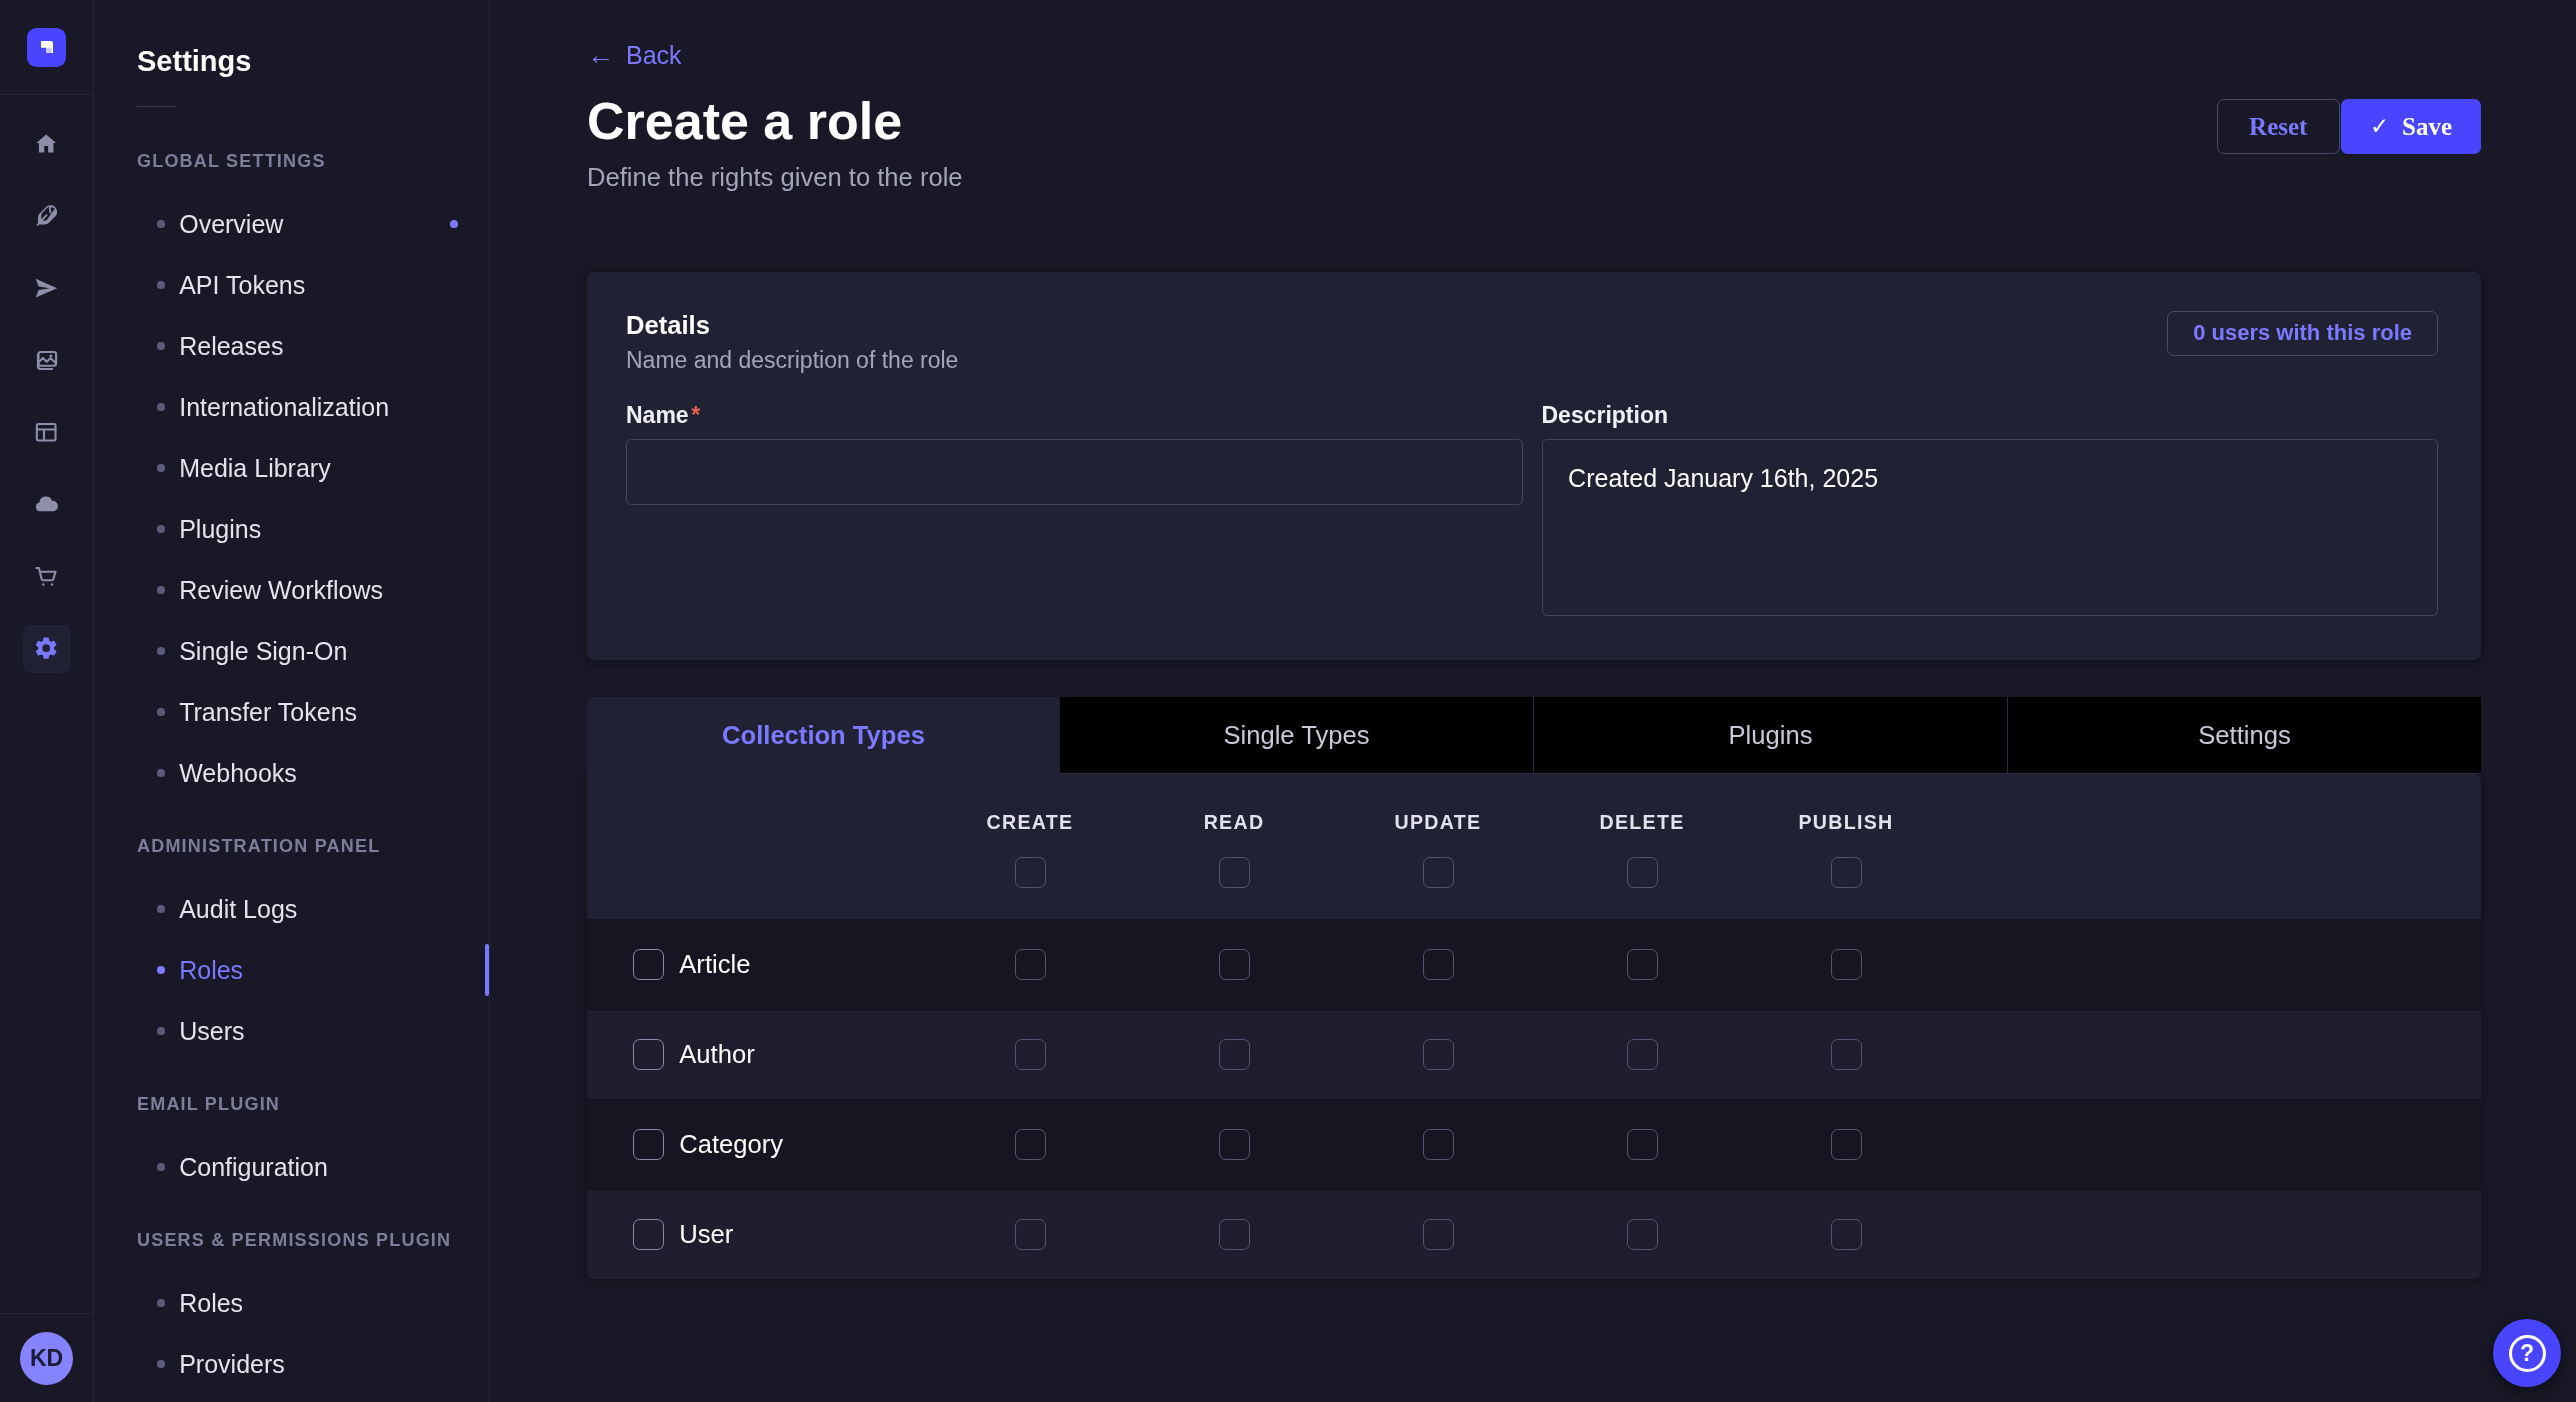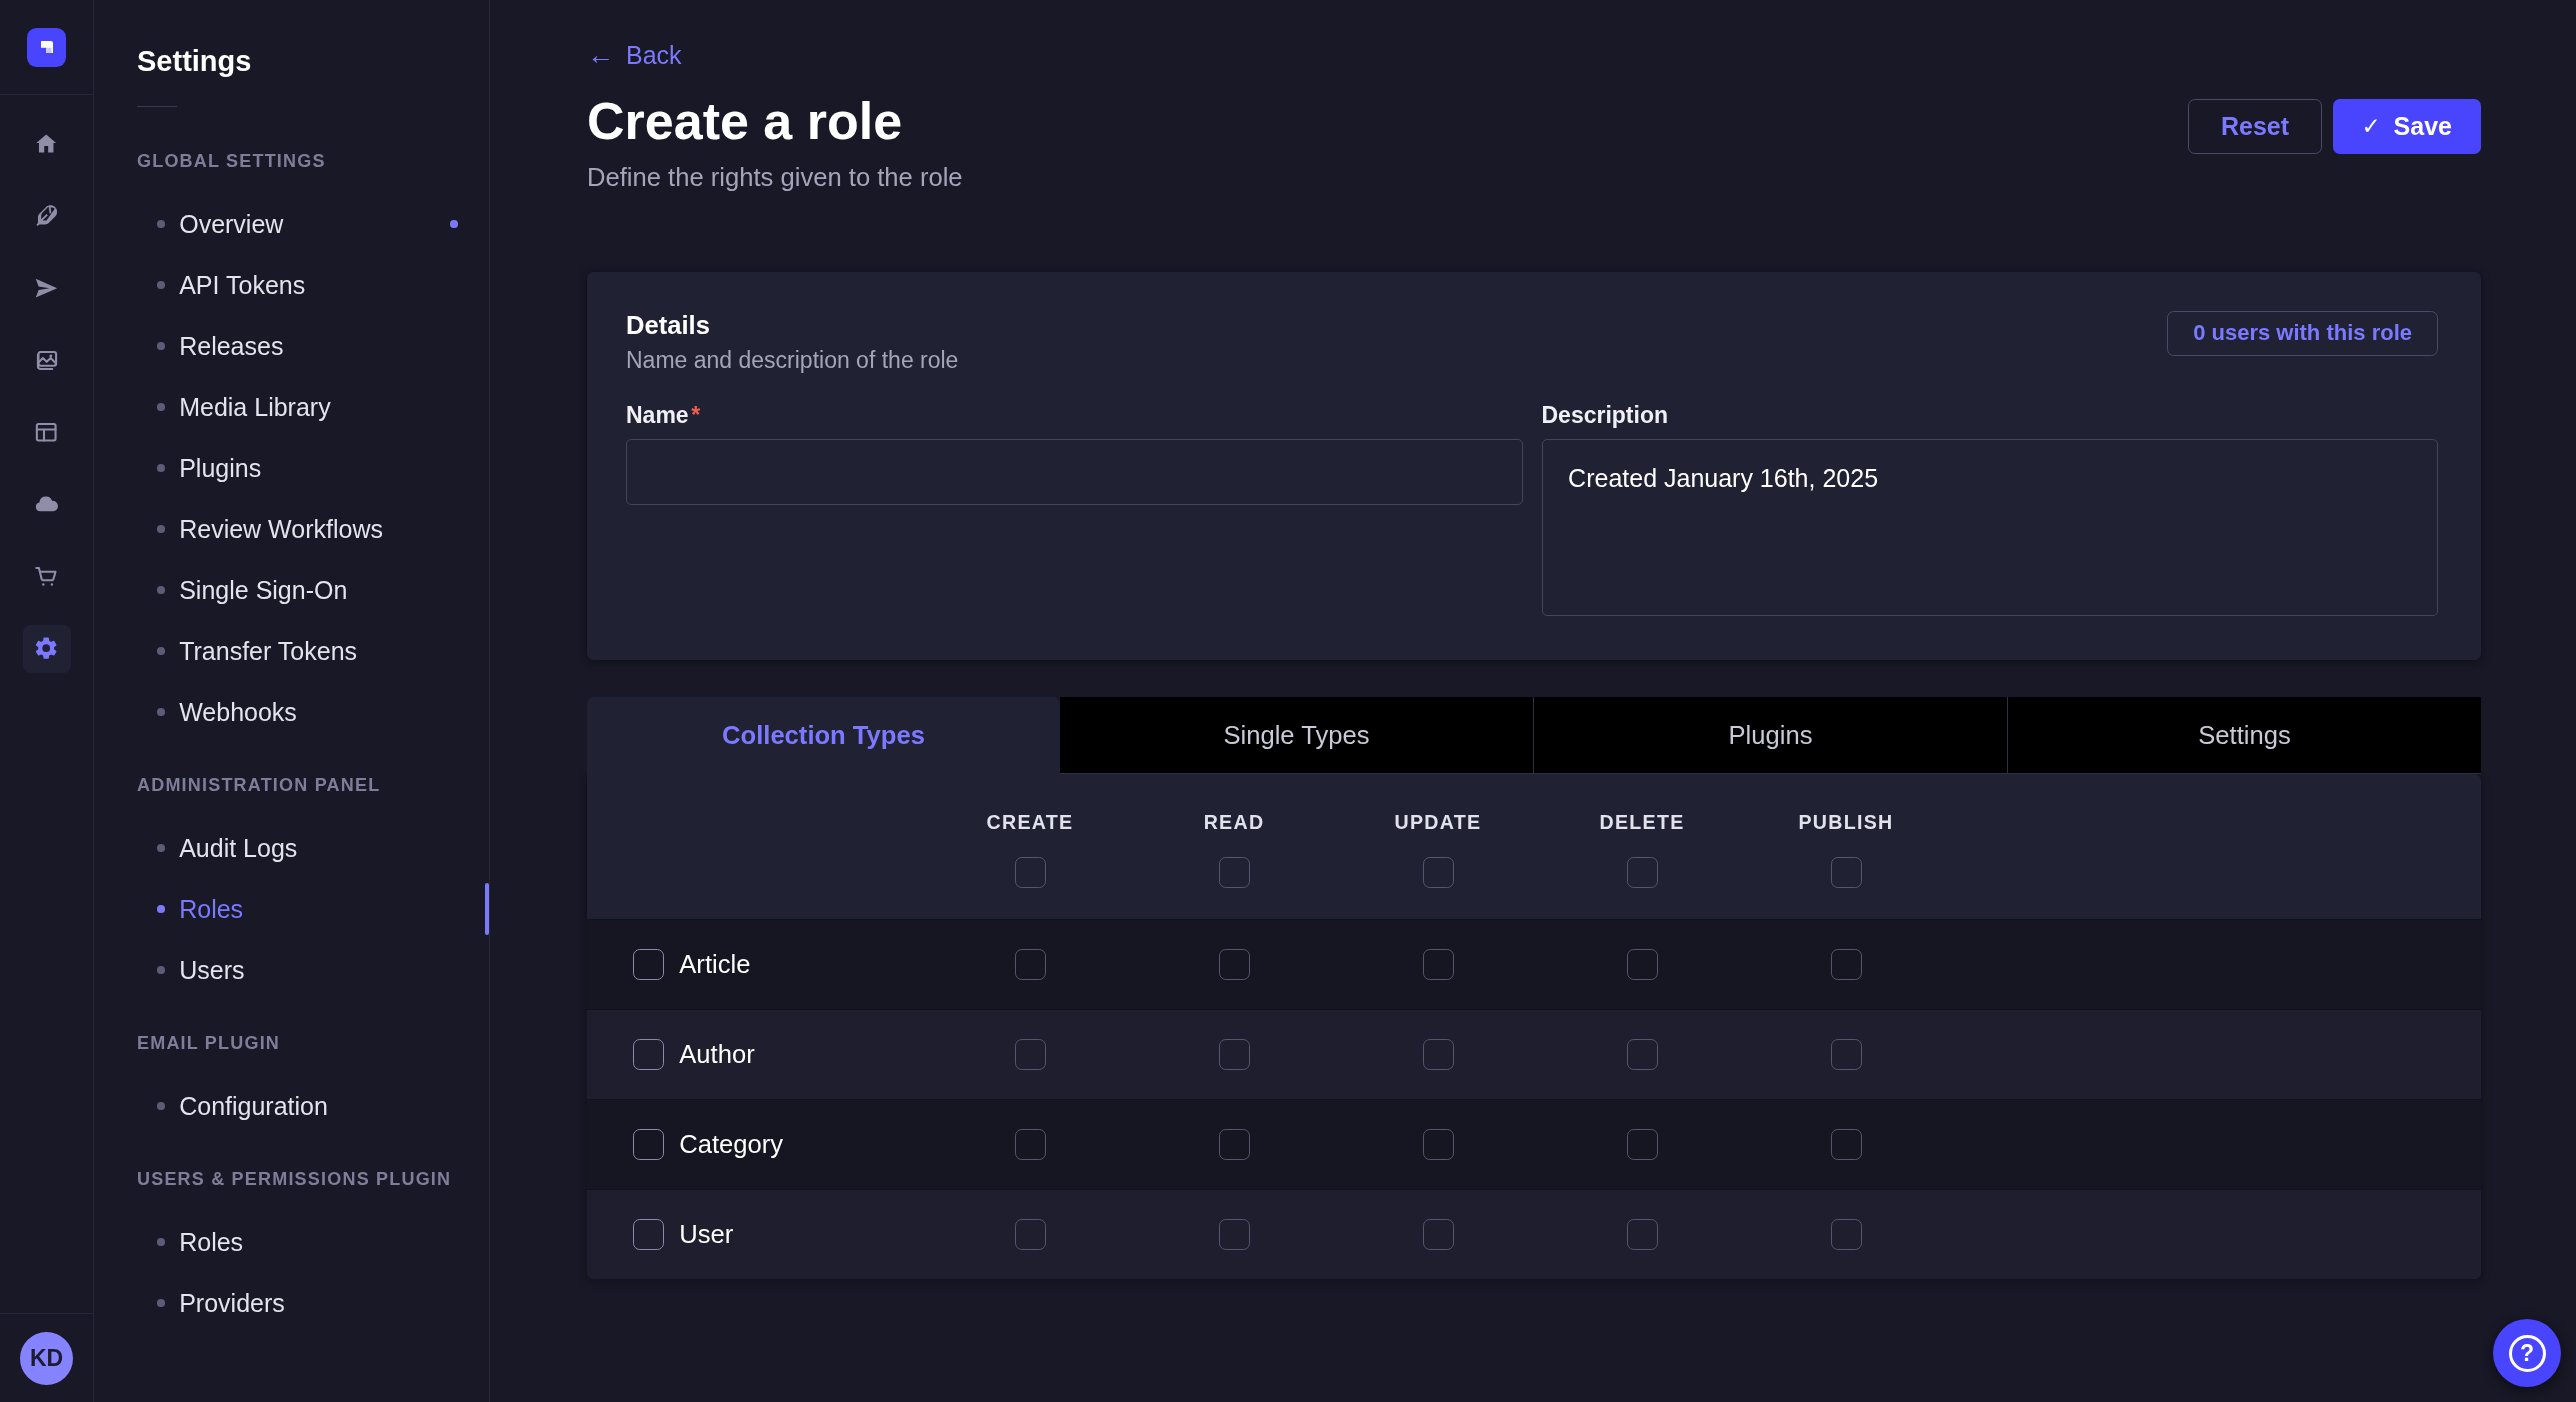--- a/index.html
+++ b/index.html
@@ -36,21 +36,21 @@
   .snav-item .notif-dot { display:none; width:7.7px; height:7.7px; border-radius:50%; background:#7b79ff; position:absolute; right:31px; }
   .snav-item.has-dot .notif-dot { display:block; }
 
   
   .main { flex:1; padding:0 95px 0 97px; overflow:hidden; }
   .page-header { display:flex; justify-content:space-between; align-items:flex-start; padding-top:41px; }
   .back-link { display:flex; align-items:center; gap:12px; color:#7b79ff; font-size:25px; cursor:pointer; width:max-content; }
   .back-arrow { font-size:27px; line-height:25.6px; }
   .page-title { margin-top:24px; font-size:52px; line-height:55px; font-weight:700; color:#ffffff; }
   .page-subtitle { margin-top:13.6px; font-size:25.6px; color:#a5a5ba; }
-  .header-actions { display:flex; gap:11px; margin-top:58px; }
+  .header-actions { display:flex; gap:1px; margin-top:58px;font-family:Liberation Serif, serif; }
   .btn { height:55px; border-radius:6.8px; font-size:25px; display:flex; align-items:center; justify-content:center; cursor:pointer; border:0.9px solid transparent; font-family:inherit; }
   .btn-reset { padding:0 31.5px; background:transparent; border-color:#4a4a6a; color:#7b79ff; font-weight:600; }
   .btn-save { padding:0 28px; background:#4945ff; color:#ffffff; font-weight:600; gap:12.8px; }
   .check-ic { font-size:23px; font-weight:400; }
 
   
   .card { background:#212134; border-radius:6.8px; box-shadow:0 1.7px 8.5px rgba(3,3,10,.35); }
   .details-card { margin-top:80px; padding:39px 43px 41px 39px; }
   .card-head { display:flex; justify-content:space-between; align-items:flex-start; }
   .card-title { font-size:25.6px; line-height:29px; font-weight:700; color:#ffffff; }
@@ -174,20 +174,25 @@
             <span>API Tokens</span>
 
           </li>
 
           <li class="snav-item">
             <span class="bullet"></span>
             <span>Releases</span>
 
           </li>
 
+          <li class="snav-item">
+            <span class="bullet"></span>
+            <span>Internationalization</span>
+
+          </li>
 
           <li class="snav-item">
             <span class="bullet"></span>
             <span>Media Library</span>
 
           </li>
 
           <li class="snav-item">
             <span class="bullet"></span>
             <span>Plugins</span>

